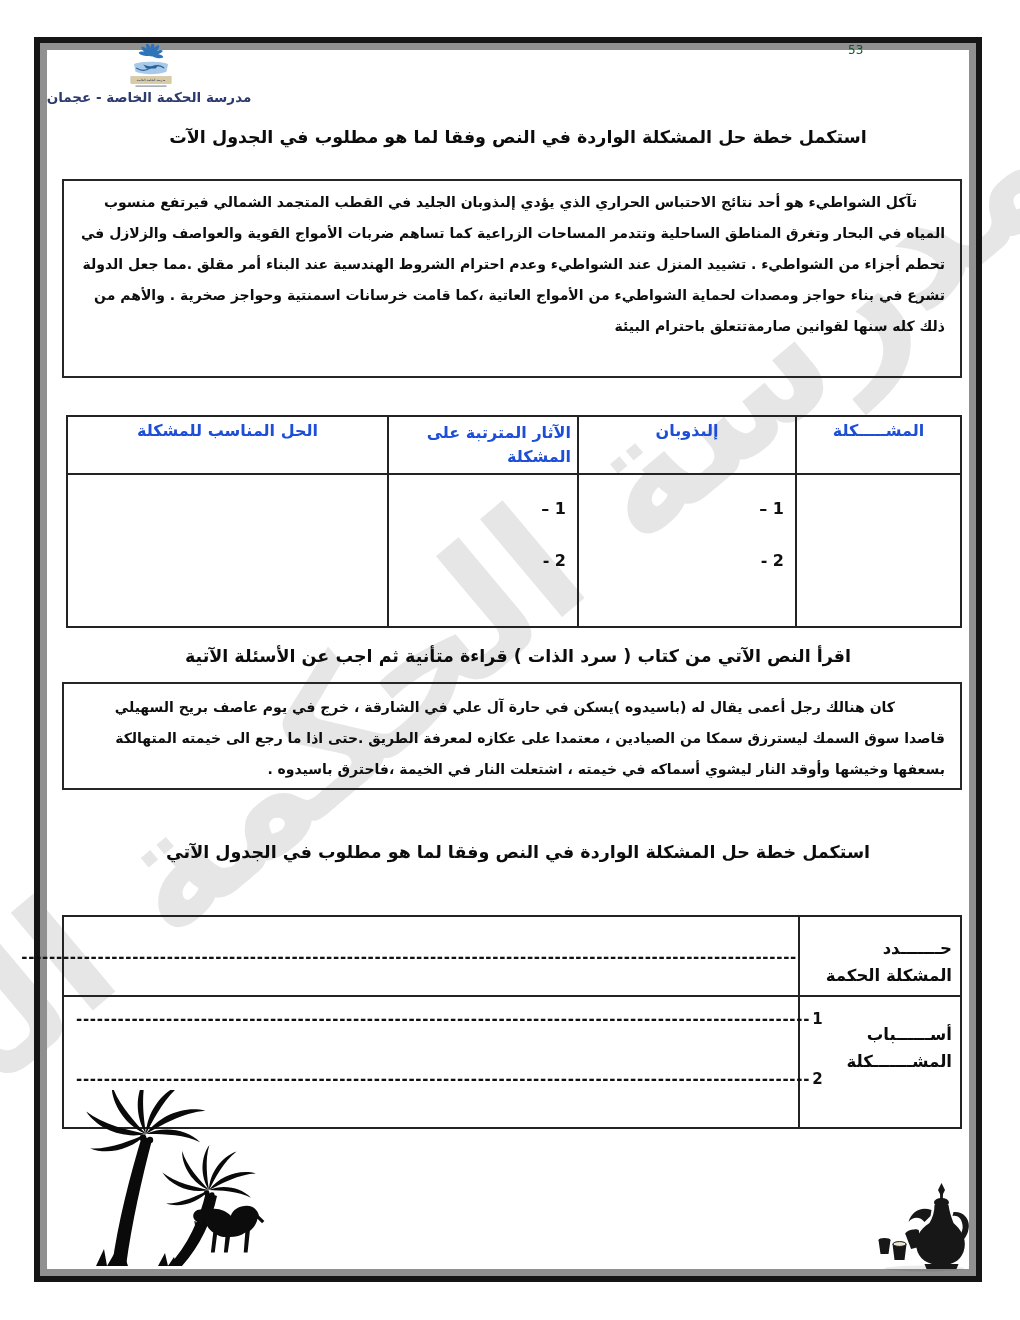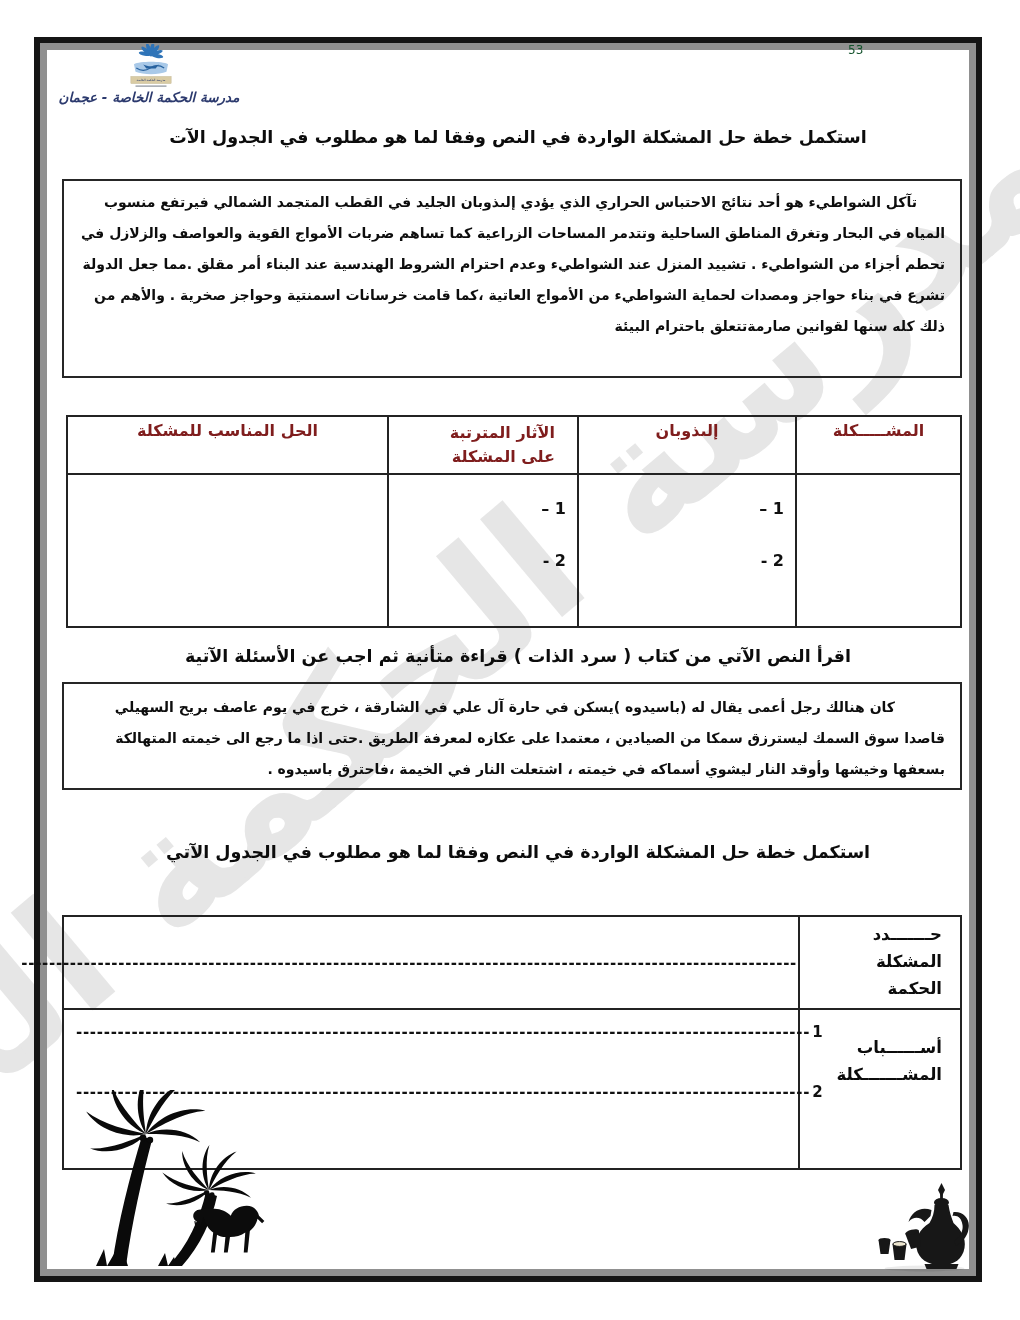--- a/index.html
+++ b/index.html
@@ -17,21 +17,21 @@
   
   .frame{
     position:absolute;left:34px;top:37px;width:948px;height:1245px;
     border:6px solid #151515;box-sizing:border-box;z-index:2;
   }
   .frame-inner{width:100%;height:100%;border:7px solid #909090;box-sizing:border-box;}
   
   .logo{position:absolute;left:112px;top:44px;width:78px;height:48px;z-index:3;}
   .school-name{
     position:absolute;left:40px;top:89px;width:218px;z-index:3;
-    text-align:center;font-size:13.5px;font-weight:bold;color:#2c3a6e;direction:rtl;font-style:italic;
+    text-align:center;font-size:13.5px;font-weight:bold;color:#2c3a6e;direction:rtl;
   }
   .page-number{position:absolute;left:848px;top:43px;z-index:3;font-size:12px;color:#14532d;}
   
   .sec-title{
     position:absolute;left:8px;width:100%;z-index:3;text-align:center;
     font-size:17.5px;font-weight:bold;color:#0c0c0c;direction:rtl;
   }
   .title1{top:127px;}
   .title2{top:646px;}
   .title3{top:842px;}
@@ -46,44 +46,44 @@
   .box1 .para{text-indent:28px;}
   .box2{top:682px;height:108px;padding-top:8px;}
   .box2 .para{text-indent:50px;}
   
   .t1{
     position:absolute;left:66px;top:415px;width:896px;z-index:3;
     border-collapse:collapse;table-layout:fixed;direction:rtl;
   }
   .t1 th,.t1 td{border:2px solid #232323;box-sizing:border-box;}
   .t1 th{
-    font-size:16px;font-weight:bold;color:#7f1d1d;
-    vertical-align:top;padding:4px 22px;text-align:center;margin-top:20px;
+    font-size:16px;font-weight:bold;color:#1d4ed8;
+    vertical-align:top;padding:4px 6px;text-align:center;margin-top:20px;
   }
   .t1 .th-effects{text-align:right;line-height:24px;}
   .t1 .head-row{height:52px;}
   .t1 .body-row{height:153px;}
   .t1 td{vertical-align:top;}
   .num-item{
     direction:ltr;text-align:right;font-size:16px;font-weight:bold;
     padding-right:10px;line-height:22px;
   }
   .num-item.first{margin-top:22px;}
   .num-item.second{margin-top:30px;}
   
   .t2{
     position:absolute;left:62px;top:915px;width:900px;z-index:3;
     border-collapse:collapse;table-layout:fixed;direction:rtl;
   }
   .t2 td{border:2px solid #232323;box-sizing:border-box;}
   .t2 .r1{height:80px;}
-  .t2 .r2{height:160px;}
+  .t2 .r2{height:132px;}
   .t2-label{
     font-size:16.5px;font-weight:bold;color:#0c0c0c;direction:rtl;
-    text-align:right;padding:4px 18px;vertical-align:middle;line-height:27px;
+    text-align:right;padding:4px 8px;vertical-align:middle;line-height:27px;
   }
   .t2 .r1 .t2-label{vertical-align:bottom;padding-bottom:6px;}
   .t2 .r2 .t2-label{vertical-align:top;padding-top:24px;}
   .t2-blank-center{text-align:center;vertical-align:middle;}
   .dashes{
     direction:ltr;font-size:15px;font-weight:bold;letter-spacing:.7px;
     color:#111;white-space:nowrap;
   }
   .t2-items{vertical-align:top;padding:0 12px;}
   .blank-item{direction:ltr;text-align:right;line-height:20px;}

